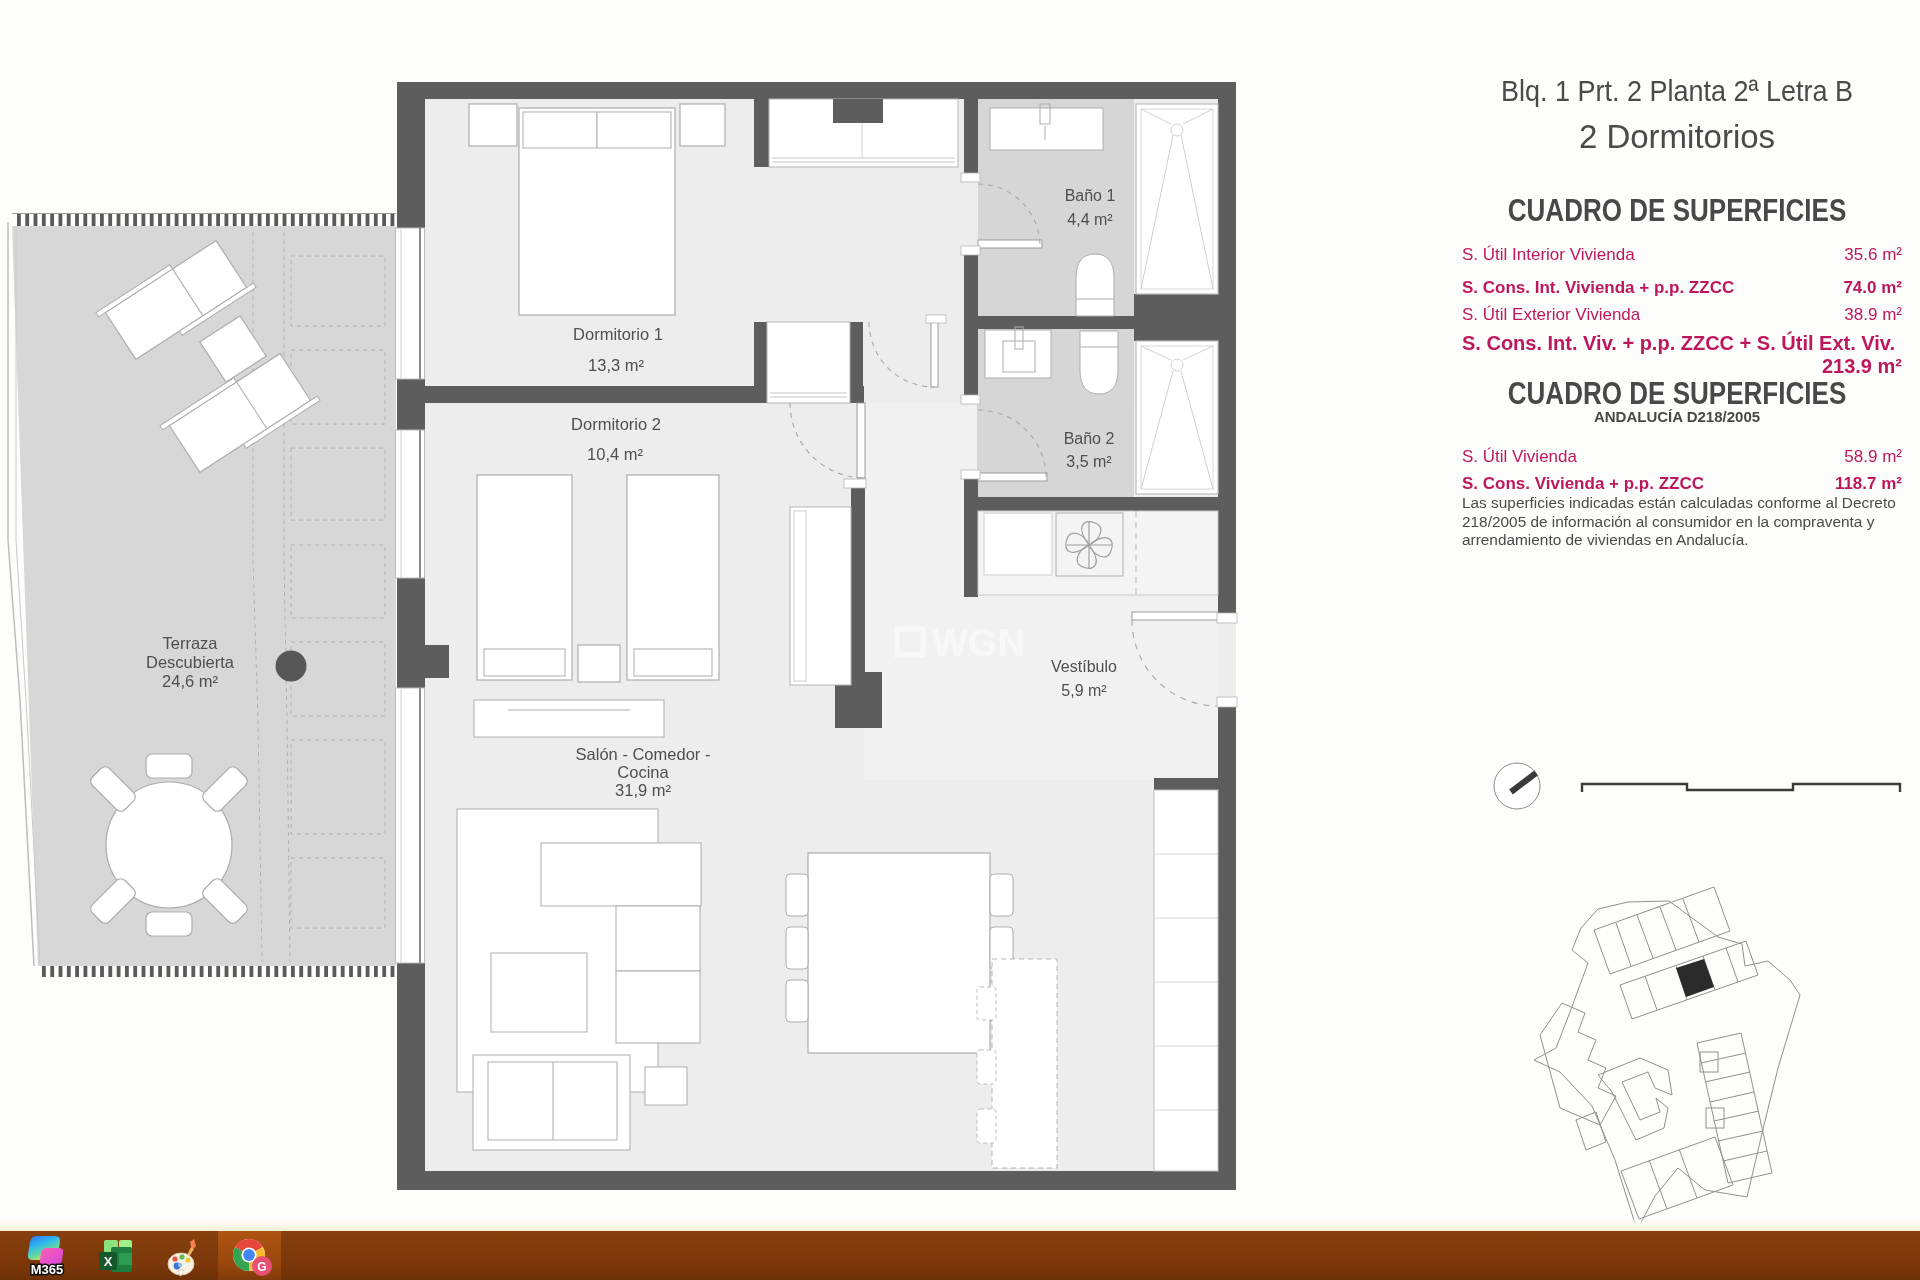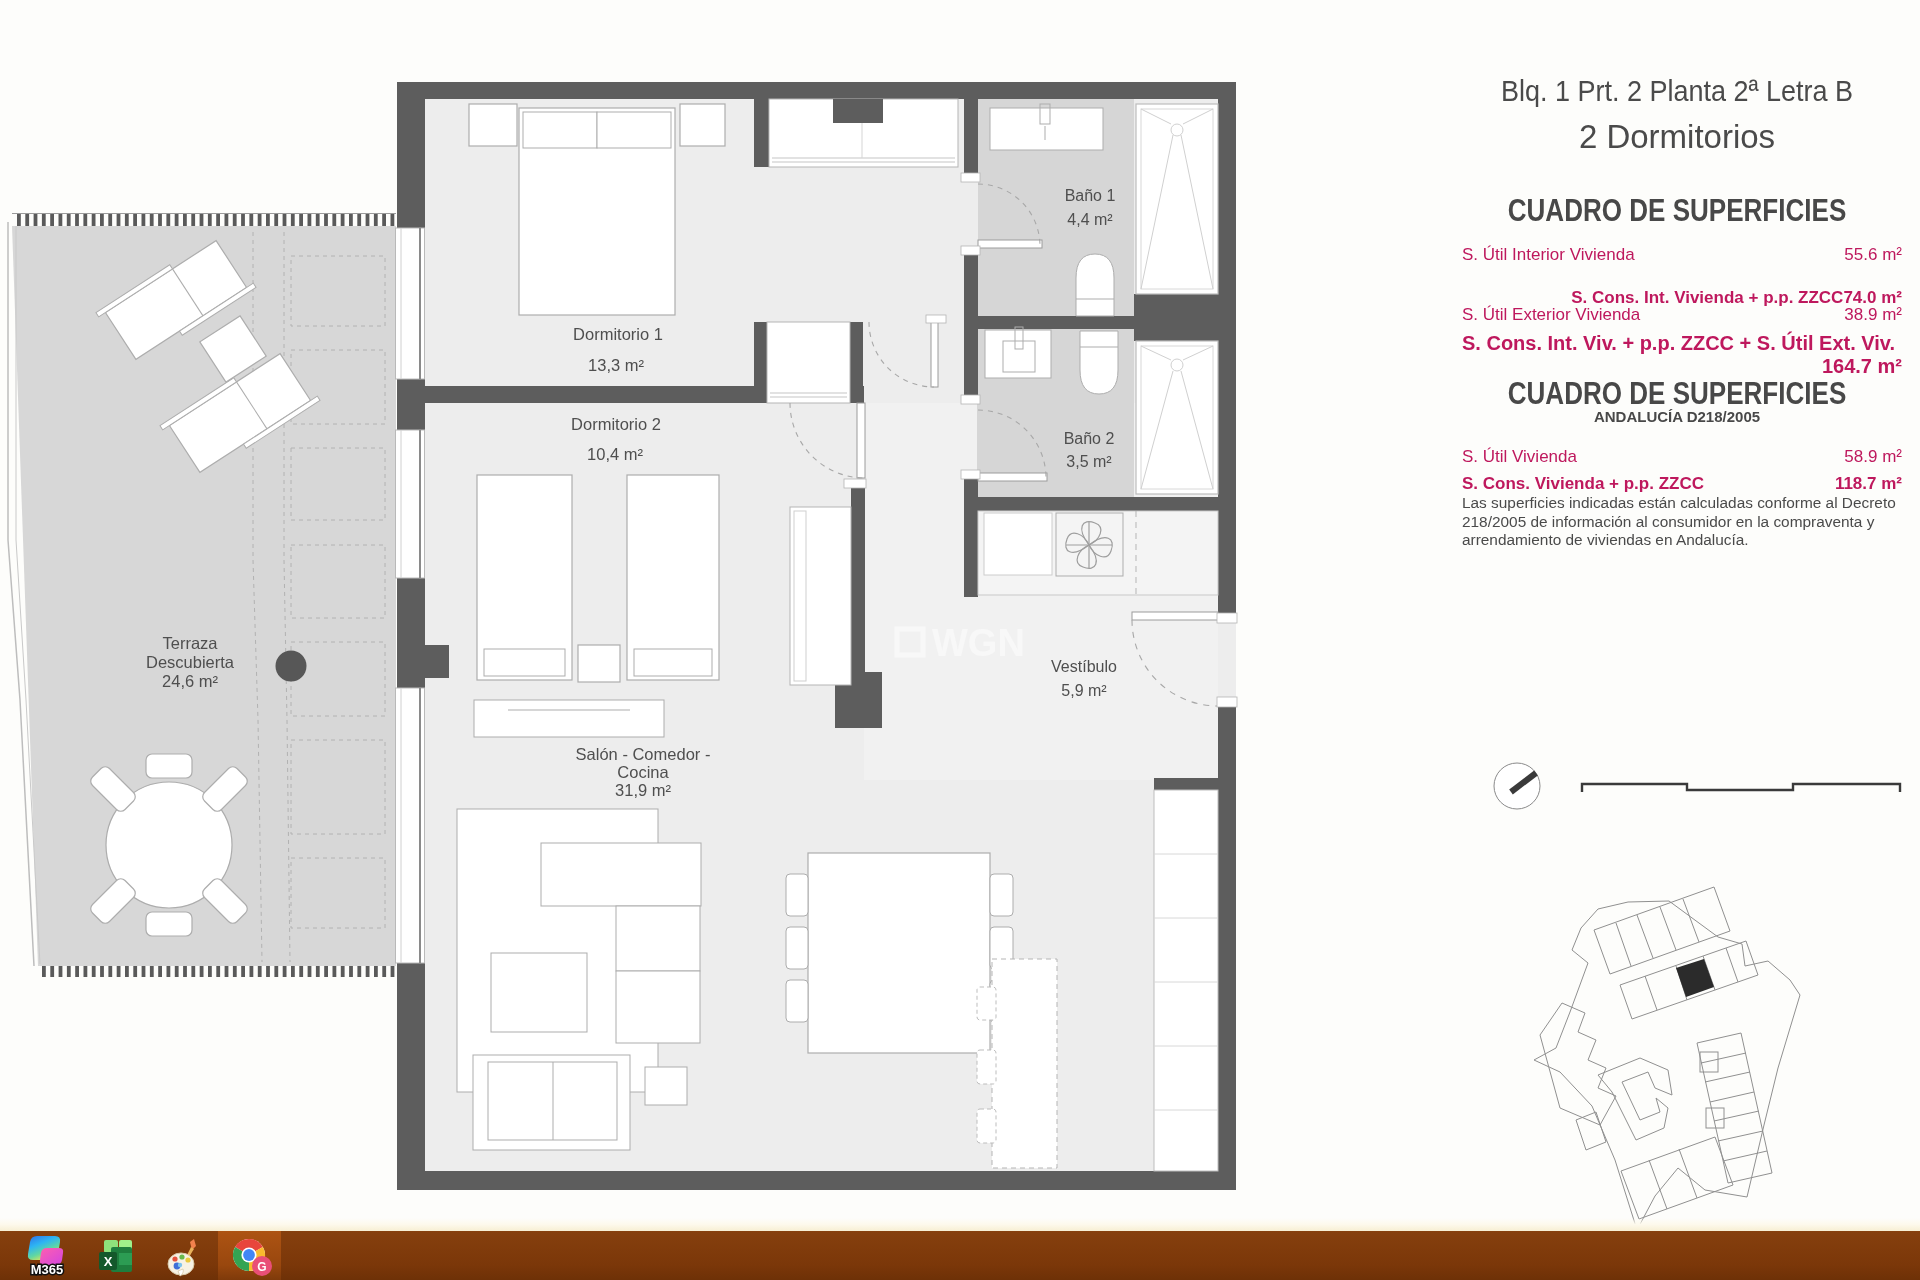--- a/index.html
+++ b/index.html
@@ -510,24 +510,24 @@
 
 <path d="M1686,997 L1714,987 L1704,959 L1676,968 Z" fill="#2b2b2b" stroke="none"></path>
 </svg>
 
 <div class="abs" style="left:1410px;top:74px;width:534px;text-align:center;font-size:30px;color:#4a4a4a;transform:scale(0.9,1);">Blq. 1 Prt. 2 Planta 2ª Letra B</div>
 
 <div class="abs" style="left:1410px;top:118px;width:534px;text-align:center;font-size:33px;color:#4a4a4a;">2 Dormitorios</div>
 
 <div class="abs" style="left:1410px;top:193px;width:534px;text-align:center;font-size:31px;font-weight:bold;color:#484848;transform:scale(0.84,1);">CUADRO DE SUPERFICIES</div>
 
-<div class="prow" style="top:245px;">S. Útil Interior Vivienda<span class="v">55.6 m²</span></div>
-<div class="prow b" style="top:288px;text-align:right;">S. Cons. Int. Vivienda + p.p. ZZCC<span class="v">74.0 m²</span></div>
+<div class="prow" style="top:245px;">S. Útil Interior Vivienda<span class="v">35.6 m²</span></div>
+<div class="prow b" style="top:278px;">S. Cons. Int. Vivienda + p.p. ZZCC<span class="v">74.0 m²</span></div>
 <div class="prow" style="top:305px;">S. Útil Exterior Vivienda<span class="v">38.9 m²</span></div>
-<div class="prow b" style="top:332px;font-size:20px;">S. Cons. Int. Viv. + p.p. ZZCC + S. Útil Ext. Viv.<span class="v">164.7 m²</span></div>
+<div class="prow b" style="top:332px;font-size:20px;">S. Cons. Int. Viv. + p.p. ZZCC + S. Útil Ext. Viv.<span class="v">213.9 m²</span></div>
 
 <div class="abs" style="left:1410px;top:376px;width:534px;text-align:center;font-size:31px;font-weight:bold;color:#484848;transform:scale(0.84,1);">CUADRO DE SUPERFICIES</div>
 
 <div class="abs" style="left:1410px;top:408px;width:534px;text-align:center;font-size:15px;font-weight:bold;color:#484848;">ANDALUCÍA D218/2005</div>
 
 <div class="prow" style="top:447px;">S. Útil Vivienda<span class="v">58.9 m²</span></div>
 <div class="prow b" style="top:474px;">S. Cons. Vivienda + p.p. ZZCC<span class="v">118.7 m²</span></div>
 
 <div class="abs" style="left:1462px;top:494px;width:460px;font-size:15.4px;line-height:18.6px;color:#4a4a4a;white-space:nowrap;">Las superficies indicadas están calculadas conforme al Decreto<br>218/2005 de información al consumidor en la compraventa y<br>arrendamiento de viviendas en Andalucía.</div>
 

